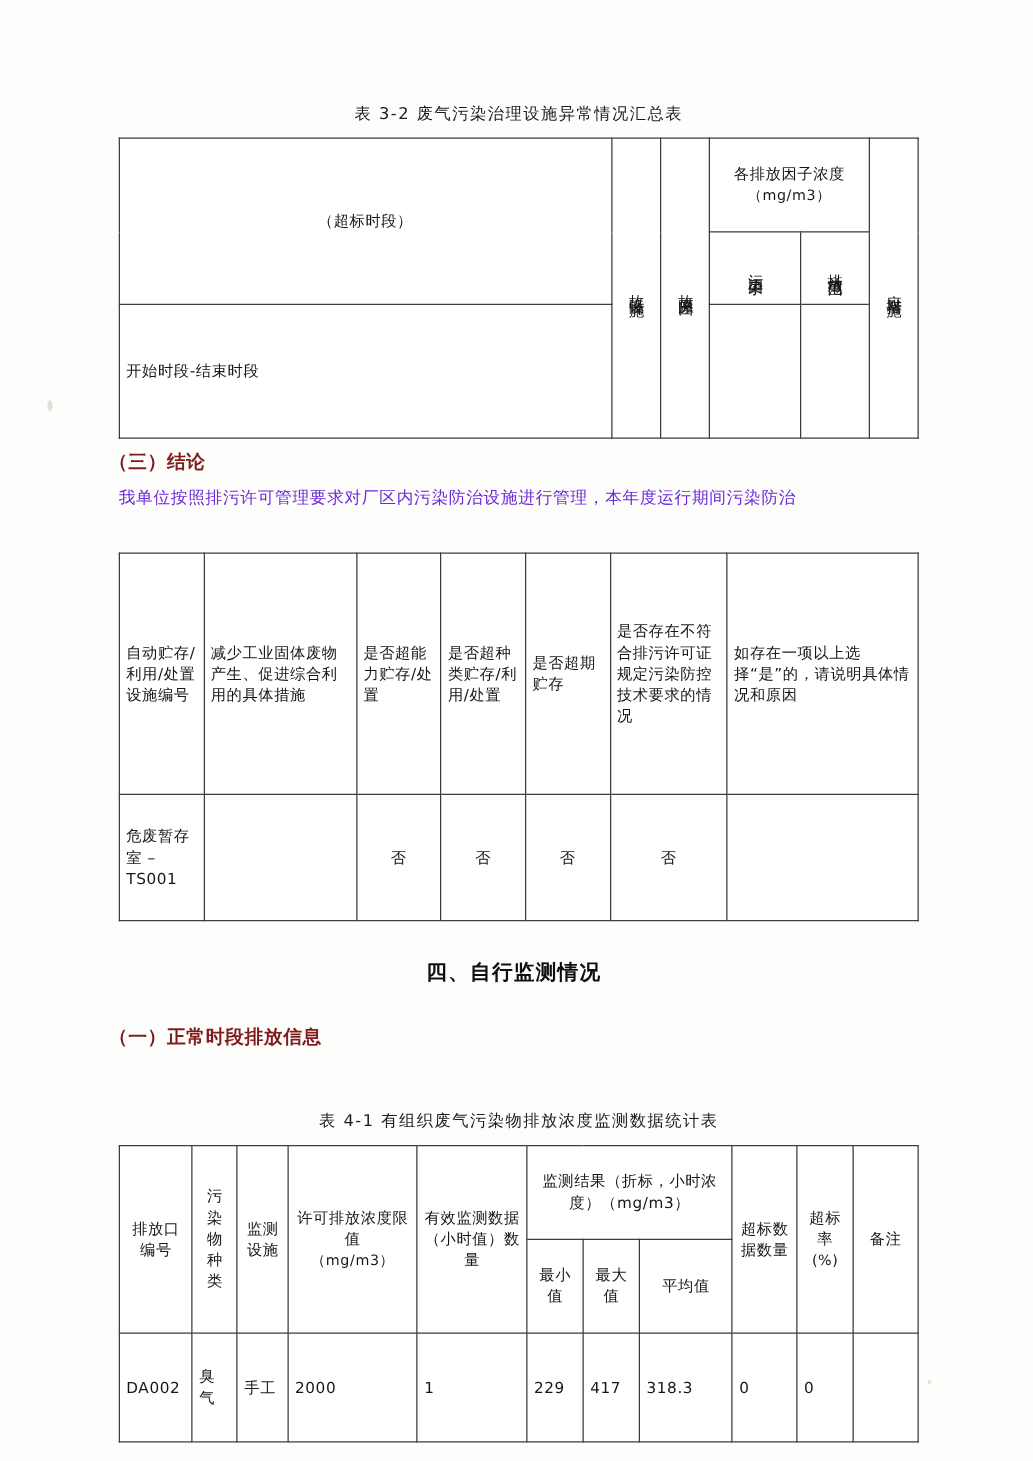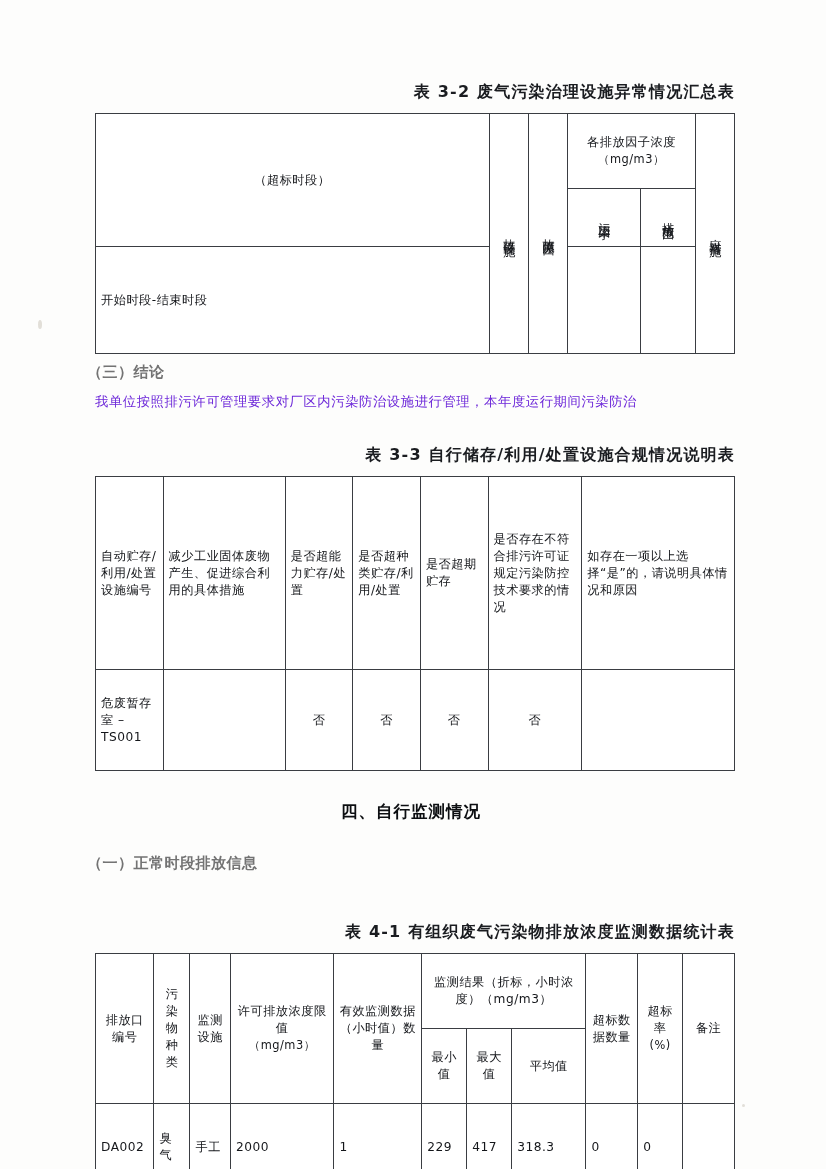--- a/index.html
+++ b/index.html
@@ -21,33 +21,32 @@
   }
   .content {
     position: absolute;
     left: 95px;
     top: 82px;
     width: 640px;
   }
 
   
   .table-caption {
-    text-align: right;
-    font-size: 16px;
+    text-align: center;
+    font-size: 13px;
     letter-spacing: 1.2px;
     color: #1a1c20;
     margin: 0 0 10px 0;
-    font-weight: bold;
   }
   .heading-sub {
     font-size: 15px;
     font-weight: 600;
     letter-spacing: 0.5px;
     margin: 9px 0 9px -8px;
-    color: #737373;
+    color: #7f1d1d;
   }
   .heading-main {
     font-size: 16.5px;
     font-weight: 700;
     letter-spacing: 1px;
     margin: 0 0 0 -8px;
     color: #0c0e11;
     text-align: center;
   }
   .para {
@@ -156,21 +155,20 @@
       </tbody>
     </table>
 
     <div class="heading-sub">（三）结论</div>
 
     <p class="para">我单位按照排污许可管理要求对厂区内污染防治设施进行管理，本年度运行期间污染防治</p>
 
 
     <div class="spacer-30"></div>
 
-    <div class="table-caption">表 3-3  自行储存/利用/处置设施合规情况说明表</div>
 
     <table class="doc">
       <colgroup>
         <col style="width:62px">
         <col style="width:112px">
         <col style="width:62px">
         <col style="width:62px">
         <col style="width:62px">
         <col style="width:86px">
         <col style="width:140px">

